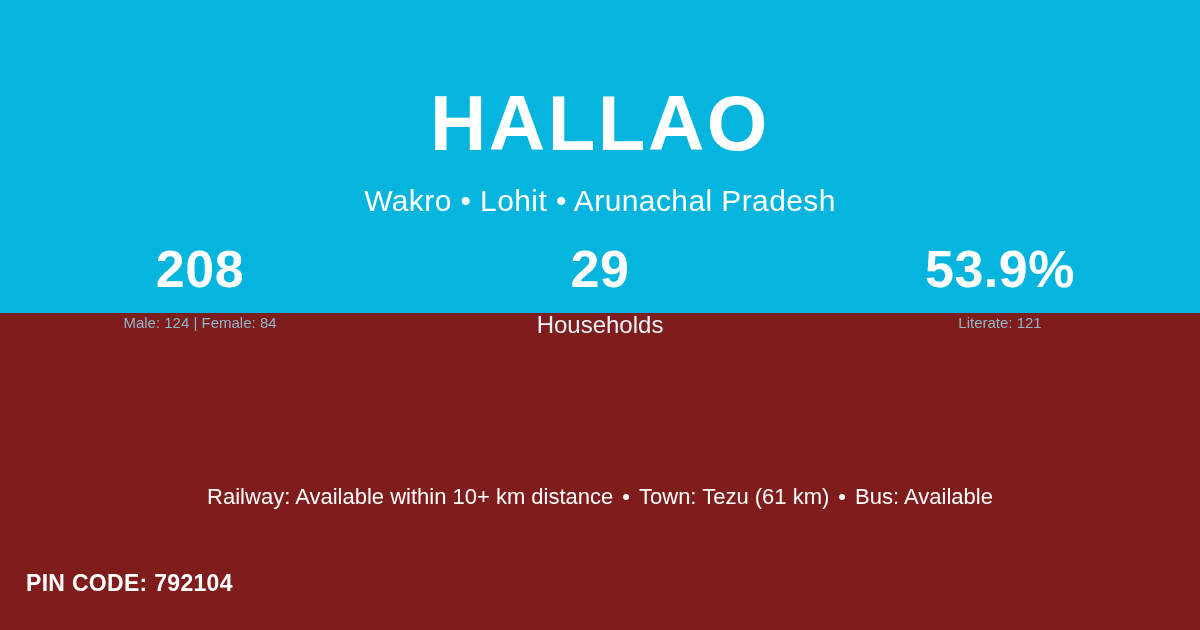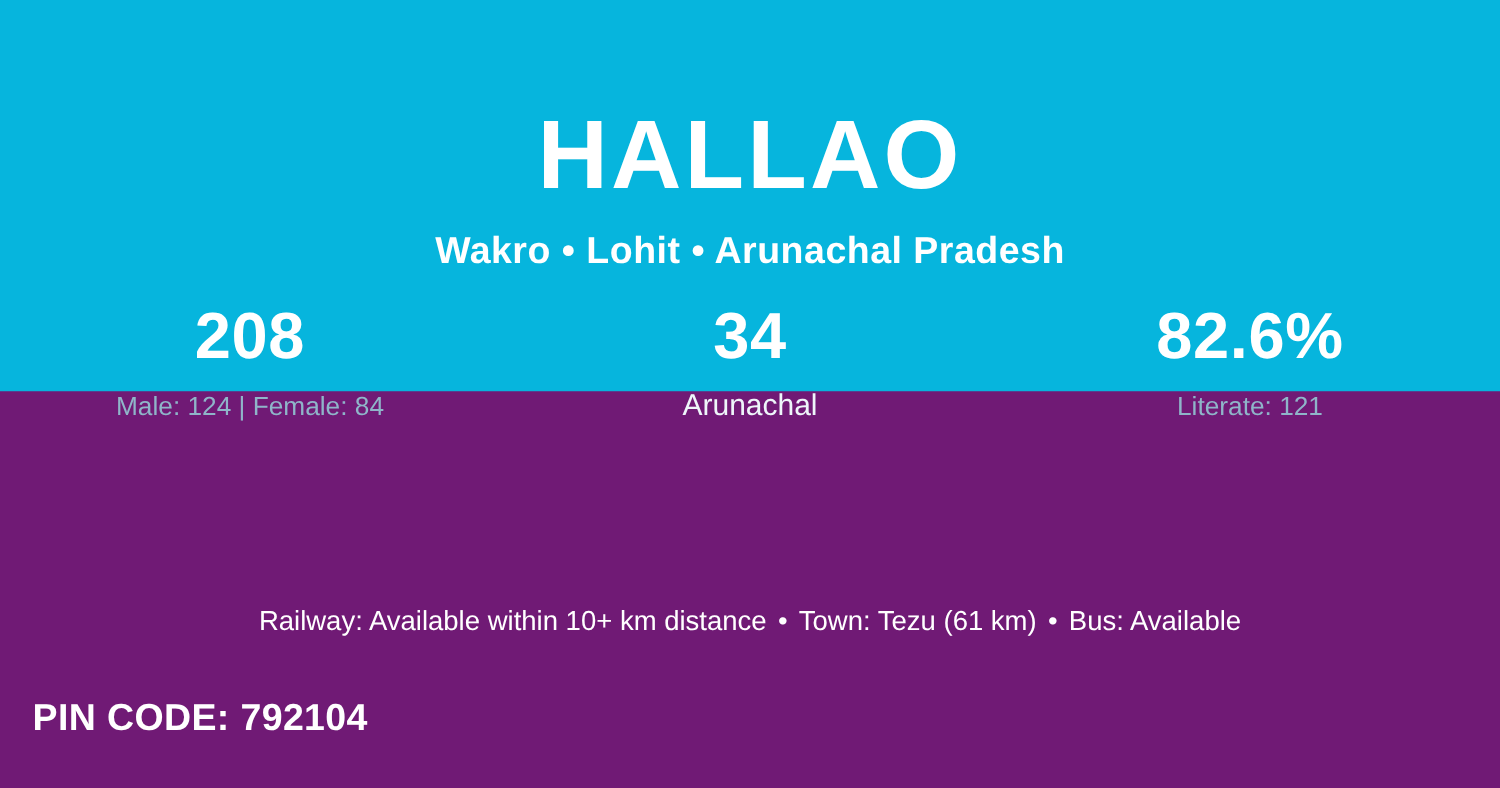--- a/index.html
+++ b/index.html
@@ -11,21 +11,21 @@
     height: 630px;
     overflow: hidden;
     font-family: "Liberation Sans", sans-serif;
     background: #085079;
   }
 
   #card {
     position: relative;
     width: 1200px;
     height: 630px;
-    background: #701a75;
+    background: #7f1d1d;
   }
 
   
   #top-band {
     position: absolute;
     left: 0;
     top: 0;
     width: 1200px;
     height: 313px;
     background: #06b5dd;
@@ -47,21 +47,21 @@
     font-weight: bold;
     line-height: 1;
     color: #ffffff;
     letter-spacing: 2.5px;
   }
 
   #location-line {
     margin: 0;
     padding-top: 24px;
     font-size: 30px;
-    font-weight: bold;
+    font-weight: normal;
     line-height: 1;
     color: #ffffff;
     letter-spacing: 0.4px;
   }
 
   
   #stats-row {
     position: absolute;
     left: 0;
     top: 243px;
@@ -87,21 +87,21 @@
   .stat-label {
     margin-top: 14px;
     font-size: 24px;
     font-weight: normal;
     line-height: 1;
     color: #eef6fa;
   }
 
   .stat-sub {
     margin-top: 16px;
-    font-size: 21px;
+    font-size: 15px;
     font-weight: normal;
     line-height: 1;
     color: #8fb5c9;
     min-height: 16px;
   }
 
   
   #info-line {
     position: absolute;
     left: 0;
@@ -124,22 +124,22 @@
     position: absolute;
     left: 0;
     bottom: 0;
     width: 1200px;
     height: 70px;
   }
 
   #pin-code {
     position: absolute;
     left: 26px;
-    top: 0;
-    font-size: 30px;
+    top: 12px;
+    font-size: 23px;
     font-weight: bold;
     line-height: 1;
     color: #ffffff;
     letter-spacing: 0.3px;
   }
 
   #watermark {
     position: absolute;
     right: 26px;
     top: 16px;
@@ -163,27 +163,27 @@
   </div>
 
   <div id="stats-row">
 
     <div class="stat-col">
       <div class="stat-value">208</div>
       <div class="stat-sub">Male: 124 | Female: 84</div>
     </div>
 
     <div class="stat-col">
-      <div class="stat-value">34</div>
-      <div class="stat-label">Arunachal</div>
+      <div class="stat-value">29</div>
+      <div class="stat-label">Households</div>
       <div class="stat-sub"></div>
     </div>
 
     <div class="stat-col">
-      <div class="stat-value">82.6%</div>
+      <div class="stat-value">53.9%</div>
       <div class="stat-sub">Literate: 121</div>
     </div>
 
   </div>
 
   <div id="info-line">
     <span>Railway: Available within 10+ km distance</span><span class="info-sep">•</span><span>Town: Tezu (61 km)</span><span class="info-sep">•</span><span>Bus: Available</span>
   </div>
 
   <div id="footer">

